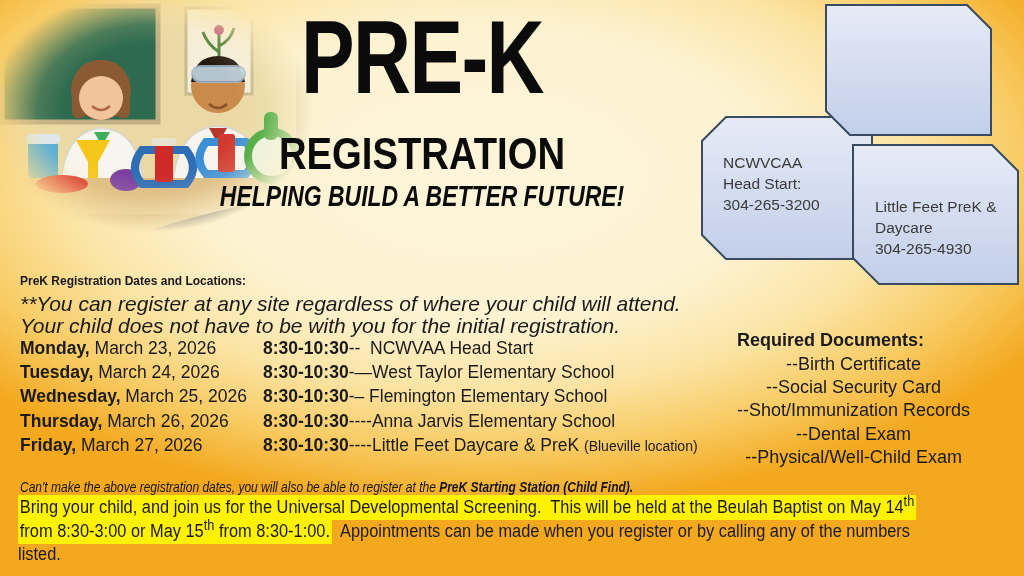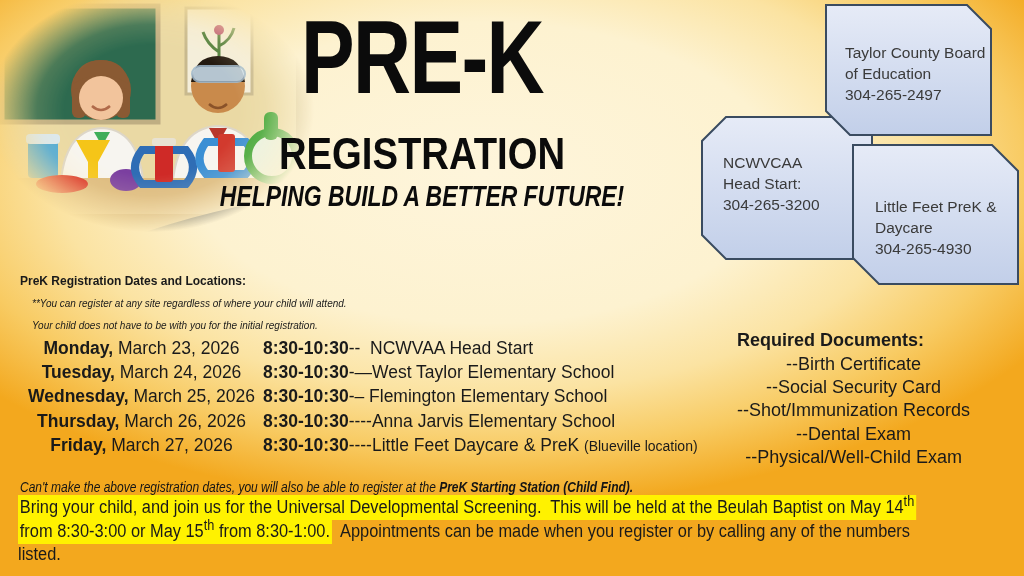--- a/index.html
+++ b/index.html
@@ -34,23 +34,23 @@
   .boxes-svg{position:absolute;left:690px;top:0;}
   .boxtext{
     position:absolute;font-size:15.5px;line-height:21px;color:#3a3a3a;
   }
   .bt1{left:845px;top:42px;}
   .bt2{left:723px;top:152px;}
   .bt3{left:875px;top:184px;margin-top:12px;}
   
   .schedule{position:absolute;left:20px;top:270px;width:680px;}
   .sched-heading{font-size:12px;font-weight:bold;line-height:23px;}
-  .sched-note{font-size:10px;font-style:italic;line-height:22px;margin-left:12px;}
+  .sched-note{font-size:21px;font-style:italic;line-height:22px;}
   .row{font-size:17.5px;line-height:23.2px;white-space:pre;}
-  .row .daydate{display:inline-block;width:243px;white-space:pre;text-align:center;}
+  .row .daydate{display:inline-block;width:243px;white-space:pre;}
   .row b{font-weight:bold;}
   .row .time{font-weight:bold;}
   .row .loc-small{font-size:14px;}
   .footnote{
     margin-top:20px;font-size:15px;font-style:italic;white-space:pre;
     transform:scaleX(.8);transform-origin:left center;color:#141414;
   }
   .footnote b{font-weight:bold;}
   
   .docs{position:absolute;left:737px;top:299px;margin-top:28px;}
@@ -133,25 +133,20 @@
       <linearGradient id="boxfill" x1="0" y1="0" x2="0" y2="1">
         <stop offset="0" stop-color="#e6ebf7"></stop>
         <stop offset="1" stop-color="#c2cfe9"></stop>
       </linearGradient>
     </defs>
     <polygon points="36,117 182,117 182,259 36,259 12,235 12,141" fill="url(#boxfill)" stroke="#3a4b60" stroke-width="2"></polygon>
     <polygon points="136,5 277,5 301,29 301,135 160,135 136,111" fill="url(#boxfill)" stroke="#3a4b60" stroke-width="2"></polygon>
     <polygon points="163,145 302,145 328,171 328,284 189,284 163,258" fill="url(#boxfill)" stroke="#3a4b60" stroke-width="2"></polygon>
   </svg>
 
-  <div class="boxtext bt1">
-    <div>Taylor County Board</div>
-    <div>of Education</div>
-    <div>304-265-2497</div>
-  </div>
   <div class="boxtext bt2">
     <div>NCWVCAA</div>
     <div>Head Start:</div>
     <div>304-265-3200</div>
   </div>
   <div class="boxtext bt3">
     <div>Little Feet PreK &amp;</div>
     <div>Daycare</div>
     <div>304-265-4930</div>
   </div>

